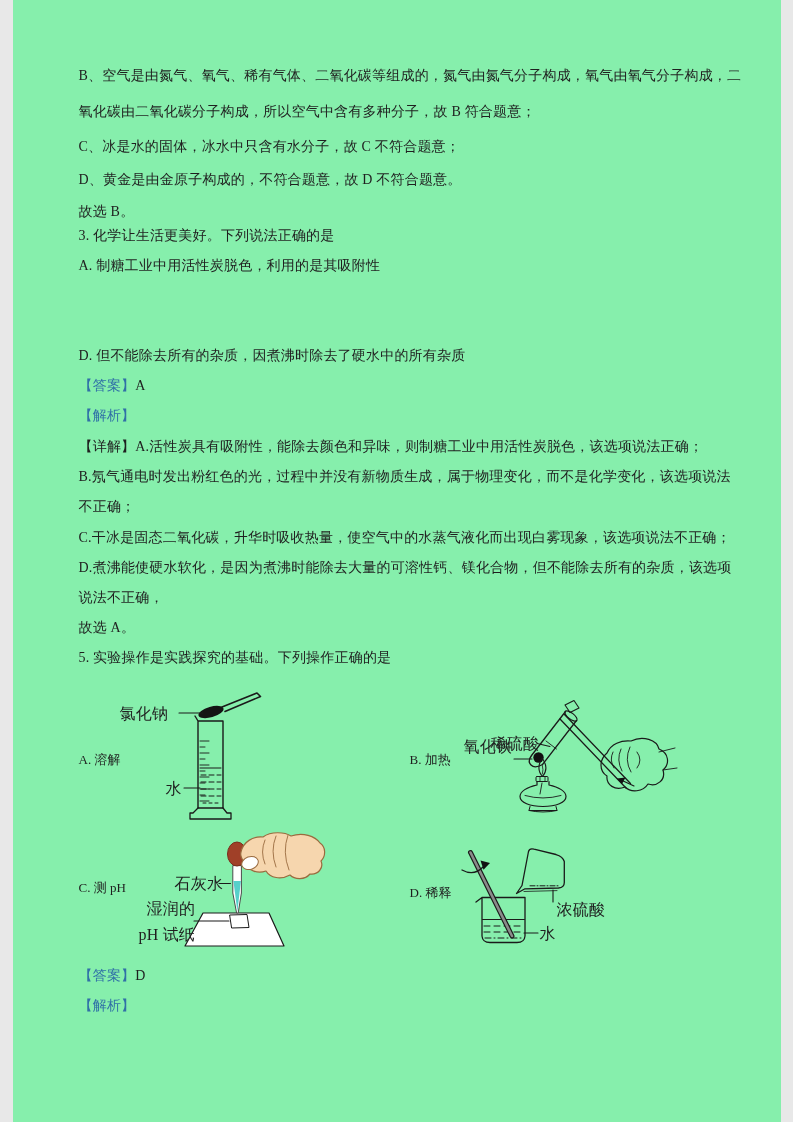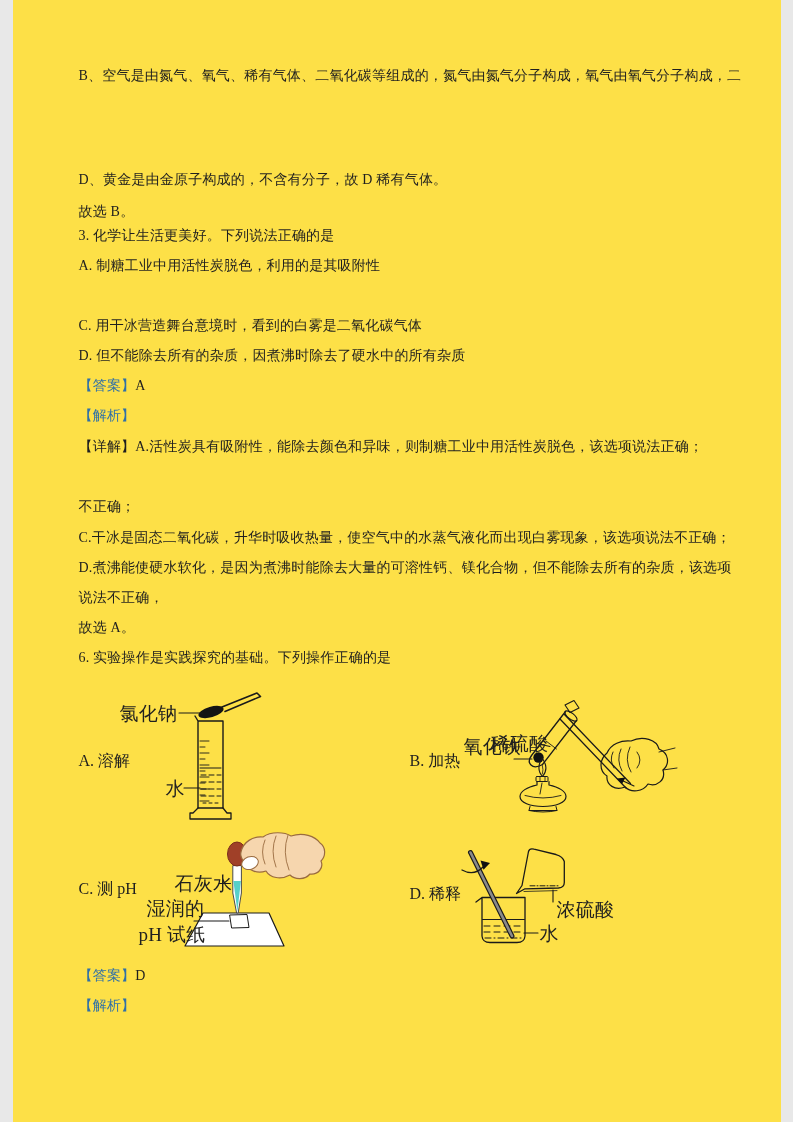--- a/index.html
+++ b/index.html
@@ -1,63 +1,65 @@
 <!DOCTYPE html>
 <html><head>
 <meta charset="utf-8">
 <style>
   html,body { margin:0; padding:0; background:#e8e8e8; }
   .page {
     position:relative; width:768px; height:1122px; margin:0 auto;
-    background:#fde047; overflow:hidden;
+    background:#86efac; overflow:hidden;
     font-family:"Liberation Serif","DejaVu Serif",serif;
     color:#1f1f1f;
   }
   .ln {
     position:absolute; left:66px; font-size:14px; line-height:19px;
     white-space:nowrap; letter-spacing:0.2px;
   }
   .blue { color:#3070a7; }
   .ann {
-    position:absolute; font-size:19px; line-height:17px; white-space:nowrap;
+    position:absolute; font-size:16px; line-height:17px; white-space:nowrap;
     letter-spacing:0.2px;
   }
-  .optlabel { position:absolute; font-size:16px; white-space:nowrap; }
+  .optlabel { position:absolute; font-size:13px; white-space:nowrap; }
   svg.diagrams { position:absolute; left:0; top:680px; }
   .k { stroke:#1a1a1a; fill:none; }
 </style>
 </head>
 <body>
 
 <div class="page">
 
   <div class="ln" style="top:66px">B、空气是由氮气、氧气、稀有气体、二氧化碳等组成的，氮气由氮气分子构成，氧气由氧气分子构成，二</div>
-  <div class="ln" style="top:170px">D、黄金是由金原子构成的，不含有分子，故 D 稀有气体。</div>
+  <div class="ln" style="top:102px">氧化碳由二氧化碳分子构成，所以空气中含有多种分子，故 B 符合题意；</div>
+  <div class="ln" style="top:137px">C、冰是水的固体，冰水中只含有水分子，故 C 不符合题意；</div>
+  <div class="ln" style="top:170px">D、黄金是由金原子构成的，不符合题意，故 D 不符合题意。</div>
   <div class="ln" style="top:202px">故选 B。</div>
 
   <div class="ln" style="top:226px">3. 化学让生活更美好。下列说法正确的是</div>
   <div class="ln" style="top:256px">A. 制糖工业中用活性炭脱色，利用的是其吸附性</div>
-  <div class="ln" style="top:316px">C. 用干冰营造舞台意境时，看到的白雾是二氧化碳气体</div>
   <div class="ln" style="top:346px">D. 但不能除去所有的杂质，因煮沸时除去了硬水中的所有杂质</div>
 
   <div class="ln" style="top:376px">
     <span class="blue">【答案】</span><span>A</span>
   </div>
   <div class="ln blue" style="top:406px">【解析】</div>
 
   <div class="ln" style="top:437px">
     <span>【详解】</span><span>A.活性炭具有吸附性，能除去颜色和异味，则制糖工业中用活性炭脱色，该选项说法正确；</span>
   </div>
+  <div class="ln" style="top:467px">B.氖气通电时发出粉红色的光，过程中并没有新物质生成，属于物理变化，而不是化学变化，该选项说法</div>
   <div class="ln" style="top:497px">不正确；</div>
   <div class="ln" style="top:528px">C.干冰是固态二氧化碳，升华时吸收热量，使空气中的水蒸气液化而出现白雾现象，该选项说法不正确；</div>
   <div class="ln" style="top:558px">D.煮沸能使硬水软化，是因为煮沸时能除去大量的可溶性钙、镁化合物，但不能除去所有的杂质，该选项</div>
   <div class="ln" style="top:588px">说法不正确，</div>
   <div class="ln" style="top:618px">故选 A。</div>
 
-  <div class="ln" style="top:648px">6. 实验操作是实践探究的基础。下列操作正确的是</div>
+  <div class="ln" style="top:648px">5. 实验操作是实践探究的基础。下列操作正确的是</div>
 
   <svg class="diagrams" width="793" height="300" viewBox="0 0 793 300">
     <g transform="translate(0,-680)" stroke-linecap="round" stroke-linejoin="round">
 
       <g>
 
         <g>
           <ellipse cx="198" cy="712" rx="13" ry="5.2" transform="rotate(-16 198 712)" fill="#141414"></ellipse>
           <path class="k" d="M209,707 L244,693 M212,711.5 L247.5,696.5 M244,693 L247.5,696.5" stroke-width="1.6"></path>
         </g>

